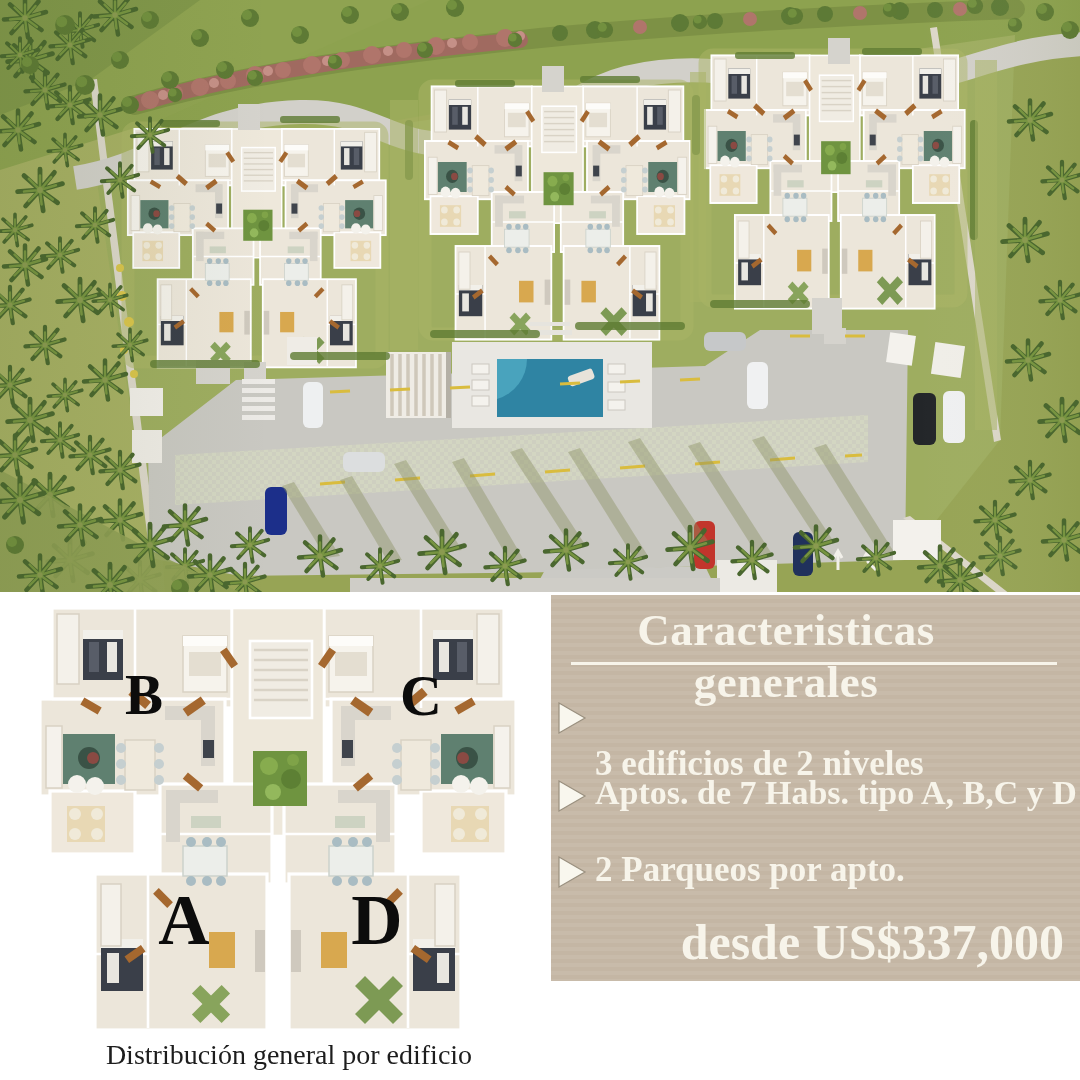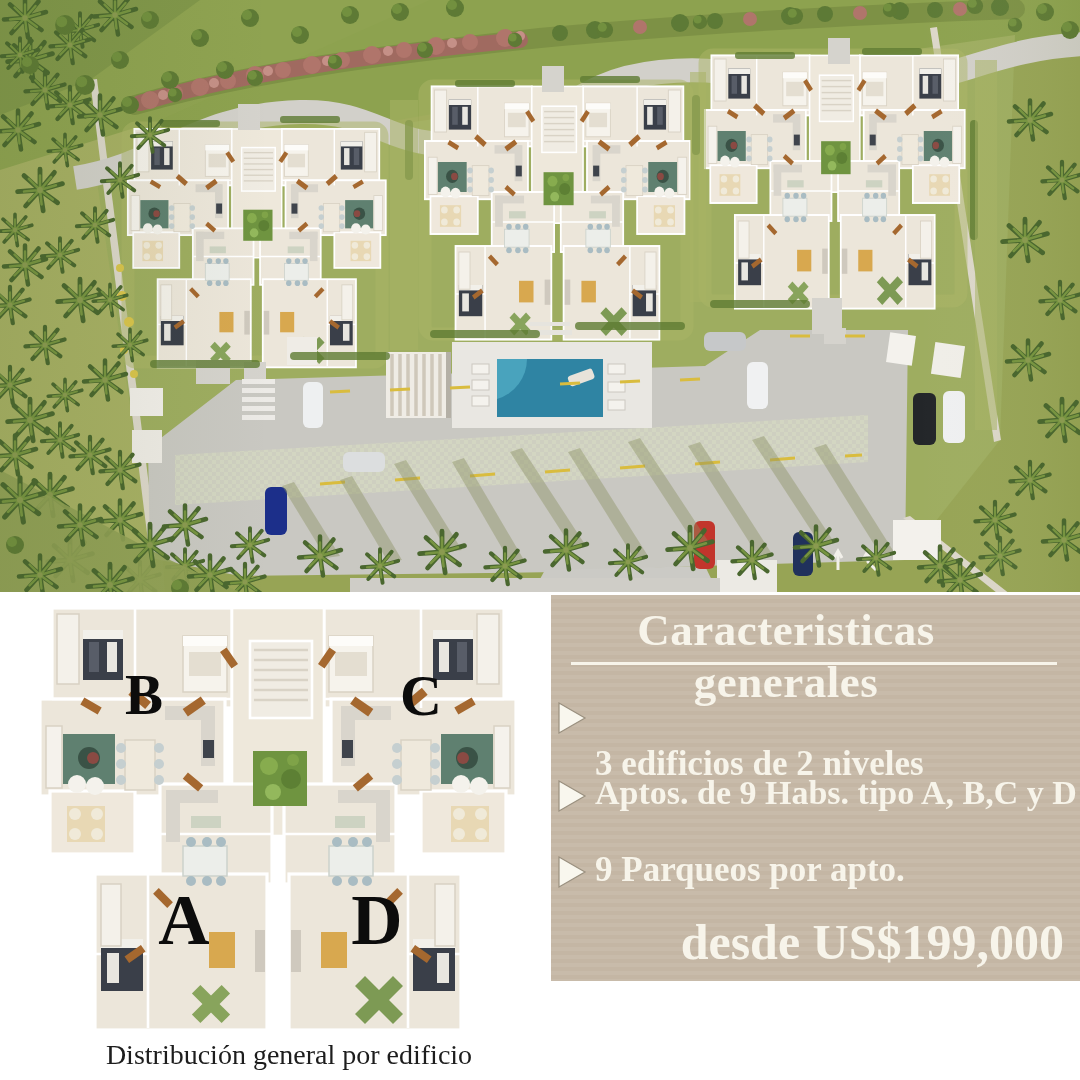--- a/index.html
+++ b/index.html
@@ -651,25 +651,25 @@
 
 <div class="abs" style="left:551px;top:595px;width:529px;height:386px;
   background:repeating-linear-gradient(180deg,#c8bbaa 0px,#c8bbaa 4px,#c4b6a4 4px,#c4b6a4 8px);"></div>
 
 <div class="abs" style="left:551px;top:604px;width:470px;text-align:center;color:#f7f4ea;
   font-size:45px;font-weight:bold;letter-spacing:0.5px;">Caracteristicas generales</div>
 <div class="abs" style="left:571px;top:662px;width:486px;height:3px;background:#f7f4ea;"></div>
 
 <div class="abs" style="left:595px;top:696px;color:#f7f4ea;font-size:35px;font-weight:bold;white-space:nowrap;margin-top:48px;">3 edificios de 2 niveles</div>
 
-<div class="abs" style="left:595px;top:774px;color:#f7f4ea;font-size:34px;font-weight:bold;white-space:nowrap;">Aptos. de 9 Habs. tipo A, B,C y D</div>
-
-<div class="abs" style="left:595px;top:850px;color:#f7f4ea;font-size:35px;font-weight:bold;white-space:nowrap;">9 Parqueos por apto.</div>
-
-<div class="abs" style="left:551px;top:913px;width:513px;text-align:right;color:#f7f4ea;font-size:50px;font-weight:bold;">desde US$199,000</div>
+<div class="abs" style="left:595px;top:774px;color:#f7f4ea;font-size:34px;font-weight:bold;white-space:nowrap;">Aptos. de 7 Habs. tipo A, B,C y D</div>
+
+<div class="abs" style="left:595px;top:850px;color:#f7f4ea;font-size:35px;font-weight:bold;white-space:nowrap;">2 Parqueos por apto.</div>
+
+<div class="abs" style="left:551px;top:913px;width:513px;text-align:right;color:#f7f4ea;font-size:50px;font-weight:bold;">desde US$337,000</div>
 
 <svg class="abs" style="left:551px;top:595px;" width="529" height="386" viewBox="0 0 529 386">
   <g fill="#f9f7ee" stroke="#9a907f" stroke-width="1.2">
     <path d="M8,108 L8,138 L34,123 Z"></path>
     <path d="M8,186 L8,216 L34,201 Z"></path>
     <path d="M8,262 L8,292 L34,277 Z"></path>
   </g>
 </svg>
 </div>
 

